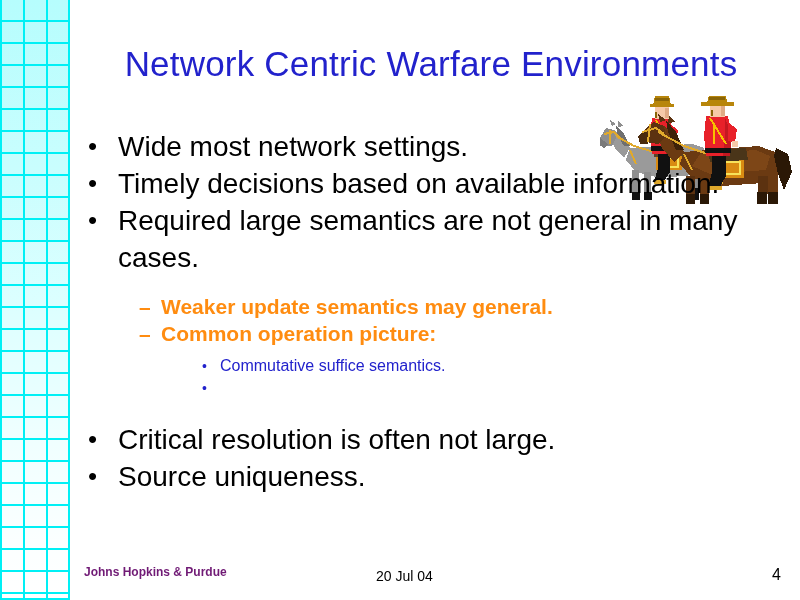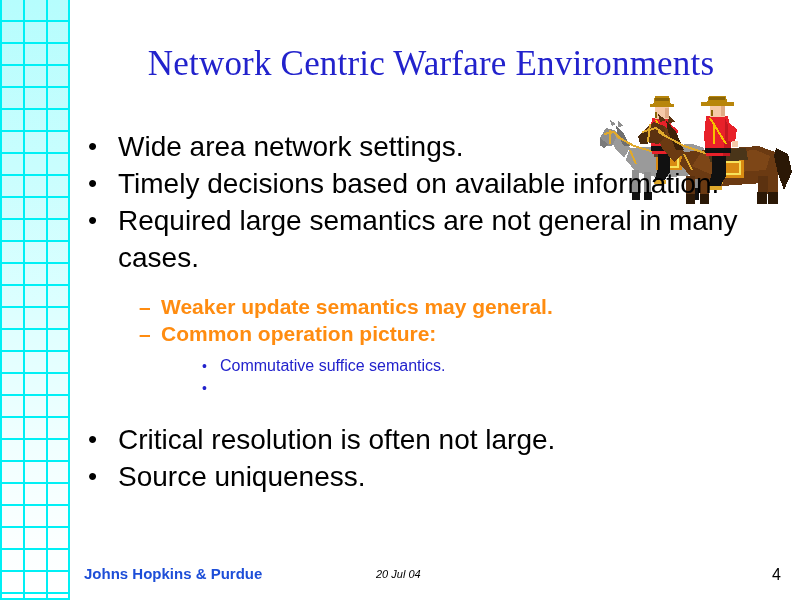--- a/index.html
+++ b/index.html
@@ -47,21 +47,21 @@
   }
 
   
   #slide-title {
     position: absolute;
     left: 70px;
     top: 44px;
     width: 722px;
     text-align: center;
     color: #2222cc;
-    font-family: Liberation Serif, serif;
+    font-family: Liberation Sans, sans-serif;
     font-size: 35px;
     font-weight: normal;
     letter-spacing: 0.2px;
     white-space: nowrap;
   }
 
   
   #body-content {
     position: absolute;
     left: 88px;
@@ -126,31 +126,30 @@
 
   .group-l1-tail {
     margin-top: 22px;
   }
 
   
   #footer-org {
     position: absolute;
     left: 84px;
     top: 565px;
-    color: #1d4ed8;
-    font-size: 15px;
+    color: #701a75;
+    font-size: 12px;
     font-weight: bold;
   }
   #footer-date {
     position: absolute;
     left: 376px;
     top: 568px;
     color: #000000;
-    font-size: 11px;
-    font-style: italic;
+    font-size: 14px;
   }
   #footer-page {
     position: absolute;
     left: 772px;
     top: 566px;
     color: #000000;
     font-size: 16px;
   }
 
   
@@ -321,21 +320,21 @@
 
         <path d="M112 14 L112 20" stroke="#8a6508" stroke-width="2" fill="none"></path>
       </g>
     </svg>
   </div>
 
   <div id="body-content">
 
     <div class="bullet-l1">
       <span class="mark">•</span>
-      <span class="txt">Wide area network settings.</span>
+      <span class="txt">Wide most network settings.</span>
     </div>
 
     <div class="bullet-l1">
       <span class="mark">•</span>
       <span class="txt">Timely decisions based on available information.</span>
     </div>
 
     <div class="bullet-l1">
       <span class="mark">•</span>
       <span class="txt">Required large semantics are not general in many cases.</span>

